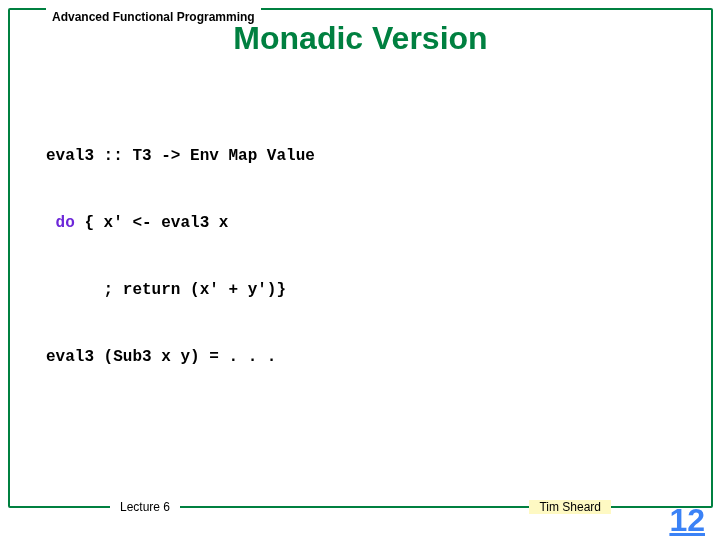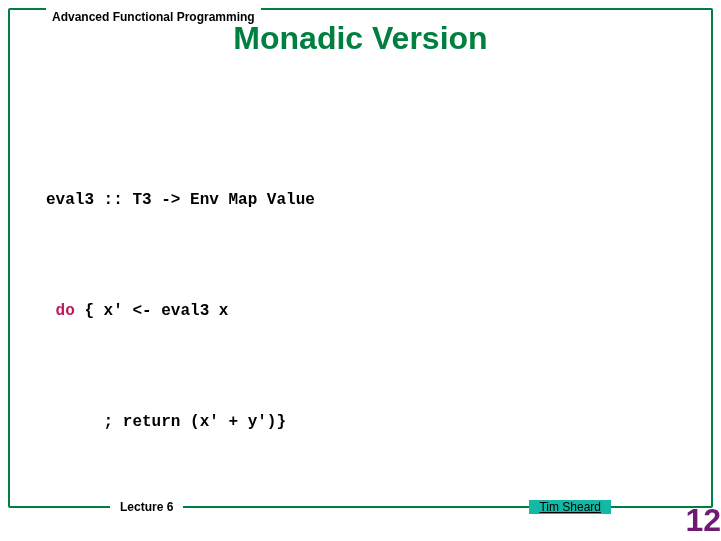--- a/index.html
+++ b/index.html
@@ -44,68 +44,68 @@
     position: absolute;
     top: 90px;
     left: 36px;
     font-family: "Courier New", Courier, monospace;
     font-size: 16px;
     font-weight: bold;
     color: #000;
     line-height: 1.4;
     white-space: pre;
   }
-  .kw { color: #be185d; }
-  .row { display: block; margin-top: 44px; }
+  .kw { color: #6d28d9; }
+  .row { display: block; }
   .footer {
     position: absolute;
     bottom: -12px;
     left: 0;
     width: 100%;
     height: 18px;
   }
   .footer-left {
     position: absolute;
     left: 100px;
     background: #fff;
     padding: 0 10px;
     font-size: 12px;
     color: #000;
-    font-weight: bold;
   }
   .footer-right {
     position: absolute;
     right: 100px;
-    background: #14b8a6;
+    background: #fef9c3;
     padding: 0 10px;
     font-size: 12px;
     color: #000;
-    text-decoration: underline;
   }
   .page-num {
     position: absolute;
-    right: 0;
+    right: 16px;
     bottom: 2px;
     font-size: 32px;
     font-weight: bold;
-    color: #701a75;
+    color: #3b82f6;
     font-family: Verdana, Arial, sans-serif;
+    text-decoration: underline;
   }
 </style>
 </head>
 <body>
 
 <div class="slide">
   <div class="header-label">Advanced Functional Programming</div>
   <div class="title">Monadic Version</div>
 
   <div class="code">
     <span class="row"><span>eval3 :: T3 -&gt; Env Map Value</span></span>
     <span class="row"><span> </span><span class="kw">do</span><span> { x' &lt;- eval3 x</span></span>
     <span class="row"><span>      ; return (x' + y')}</span></span>
+    <span class="row"><span>eval3 (Sub3 x y) = . . .</span></span>
     
     
     
     
     
     
   </div>
 
   <div class="footer">
     <div class="footer-left">Lecture 6</div>

